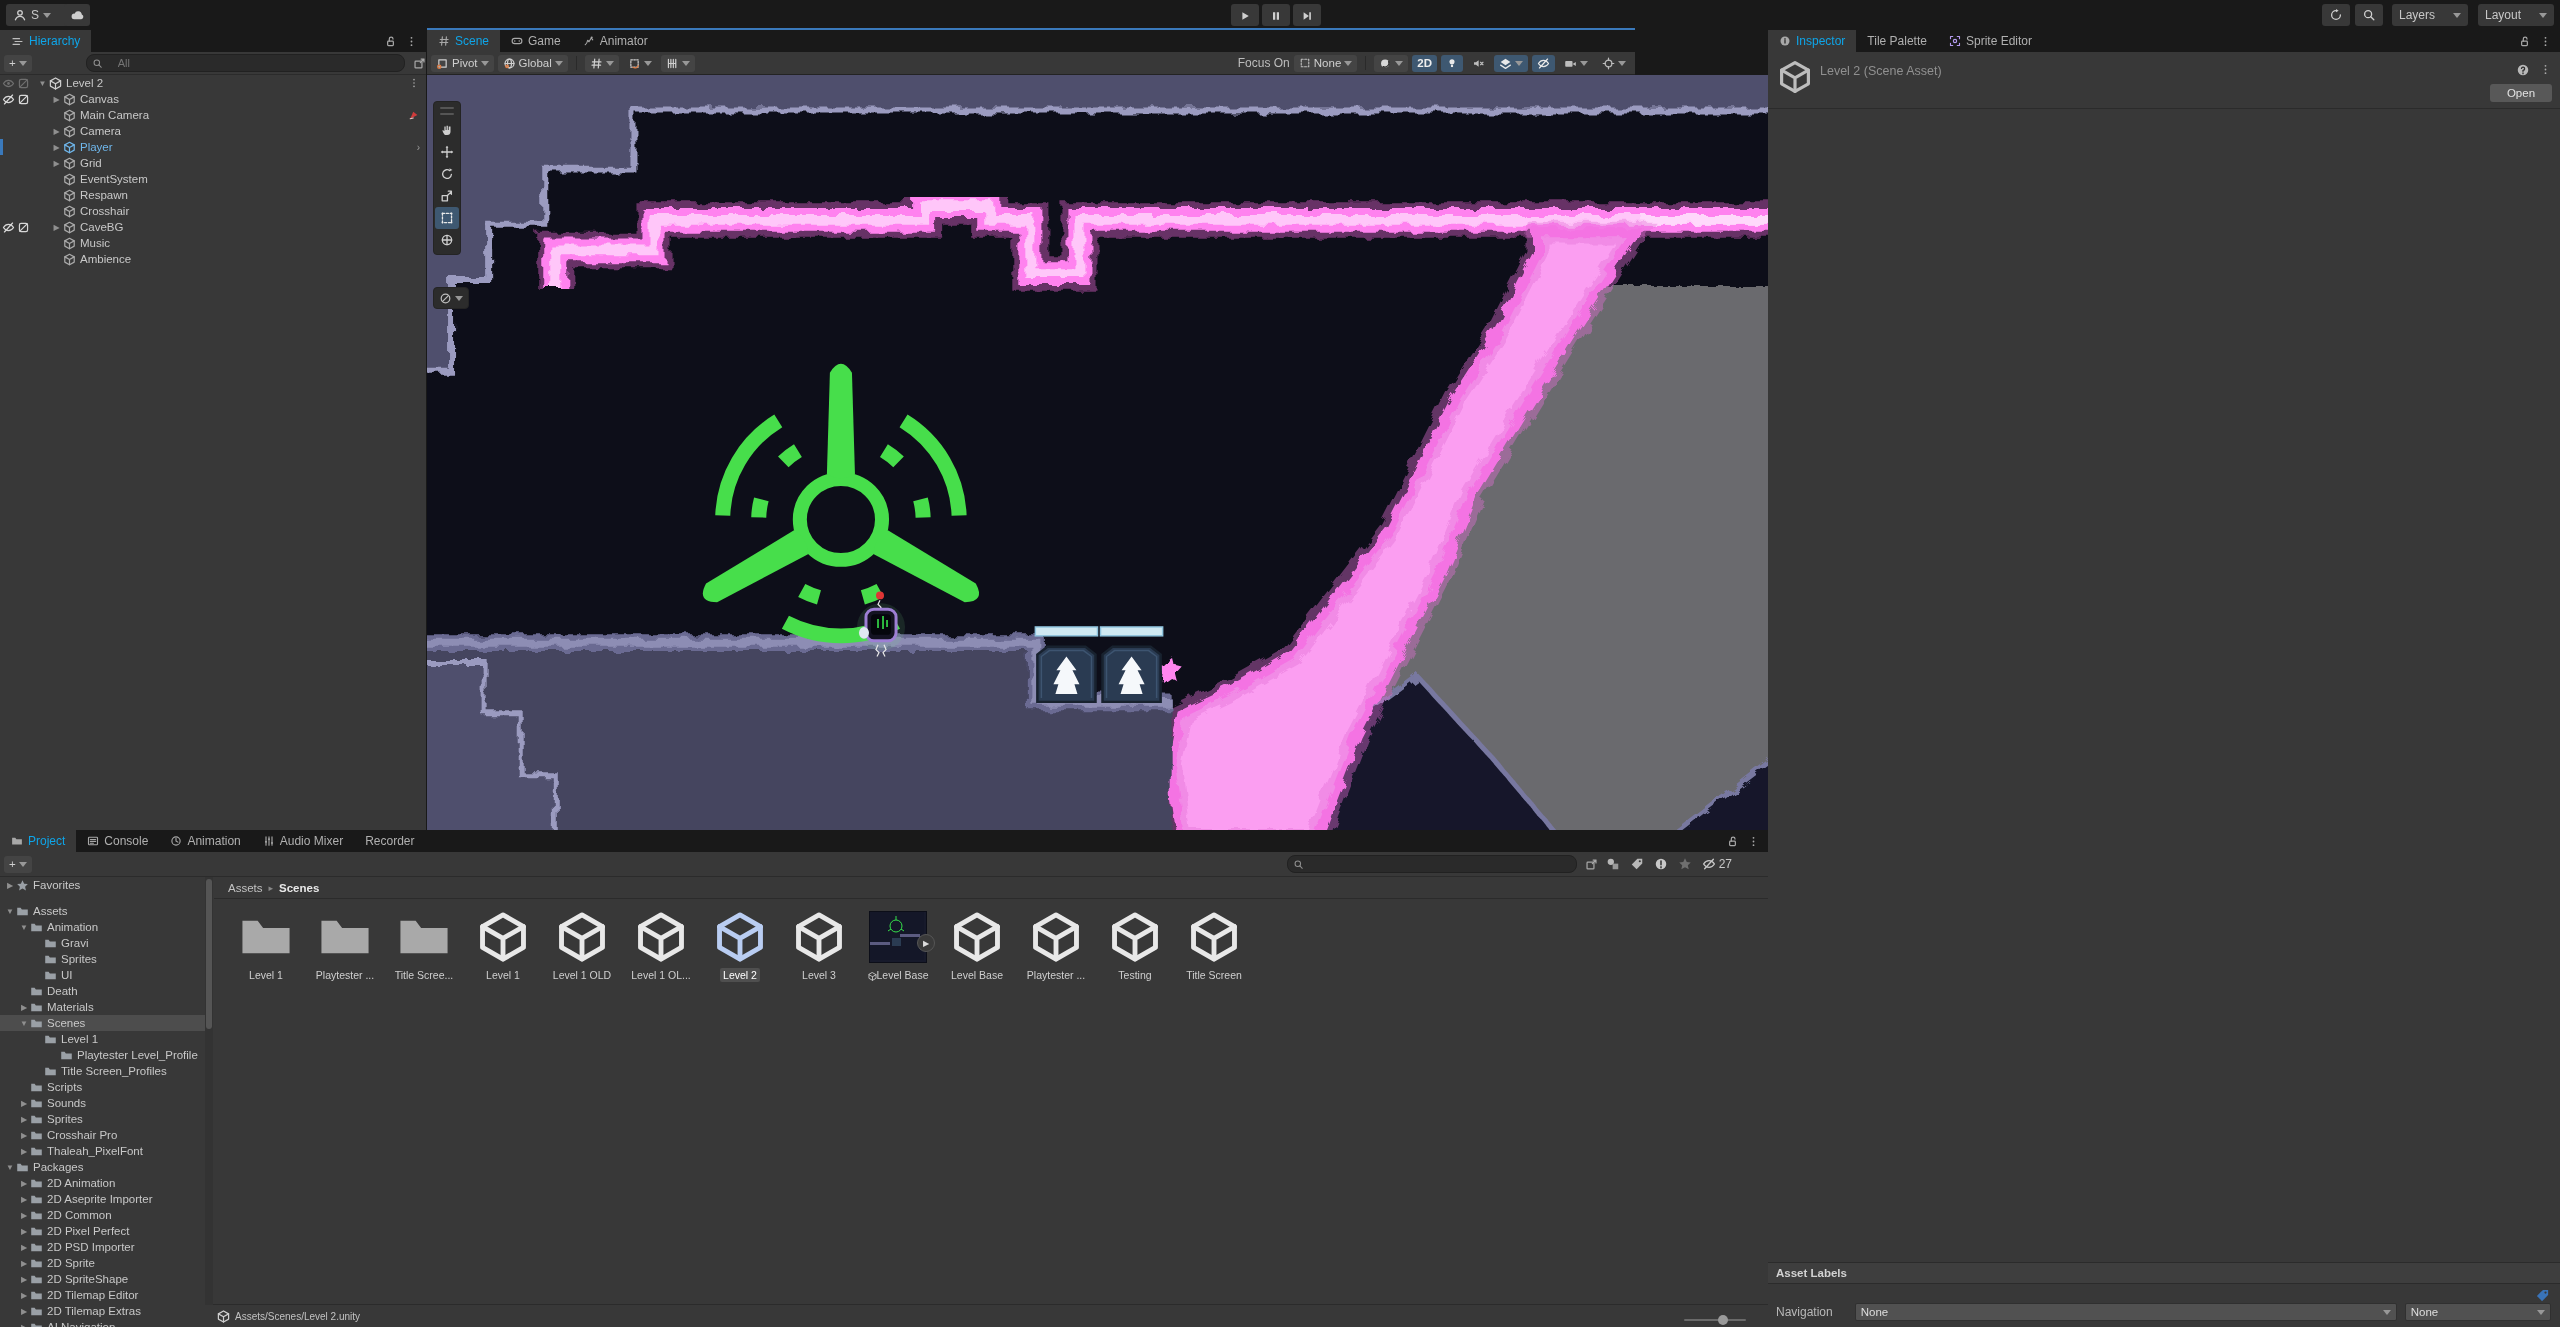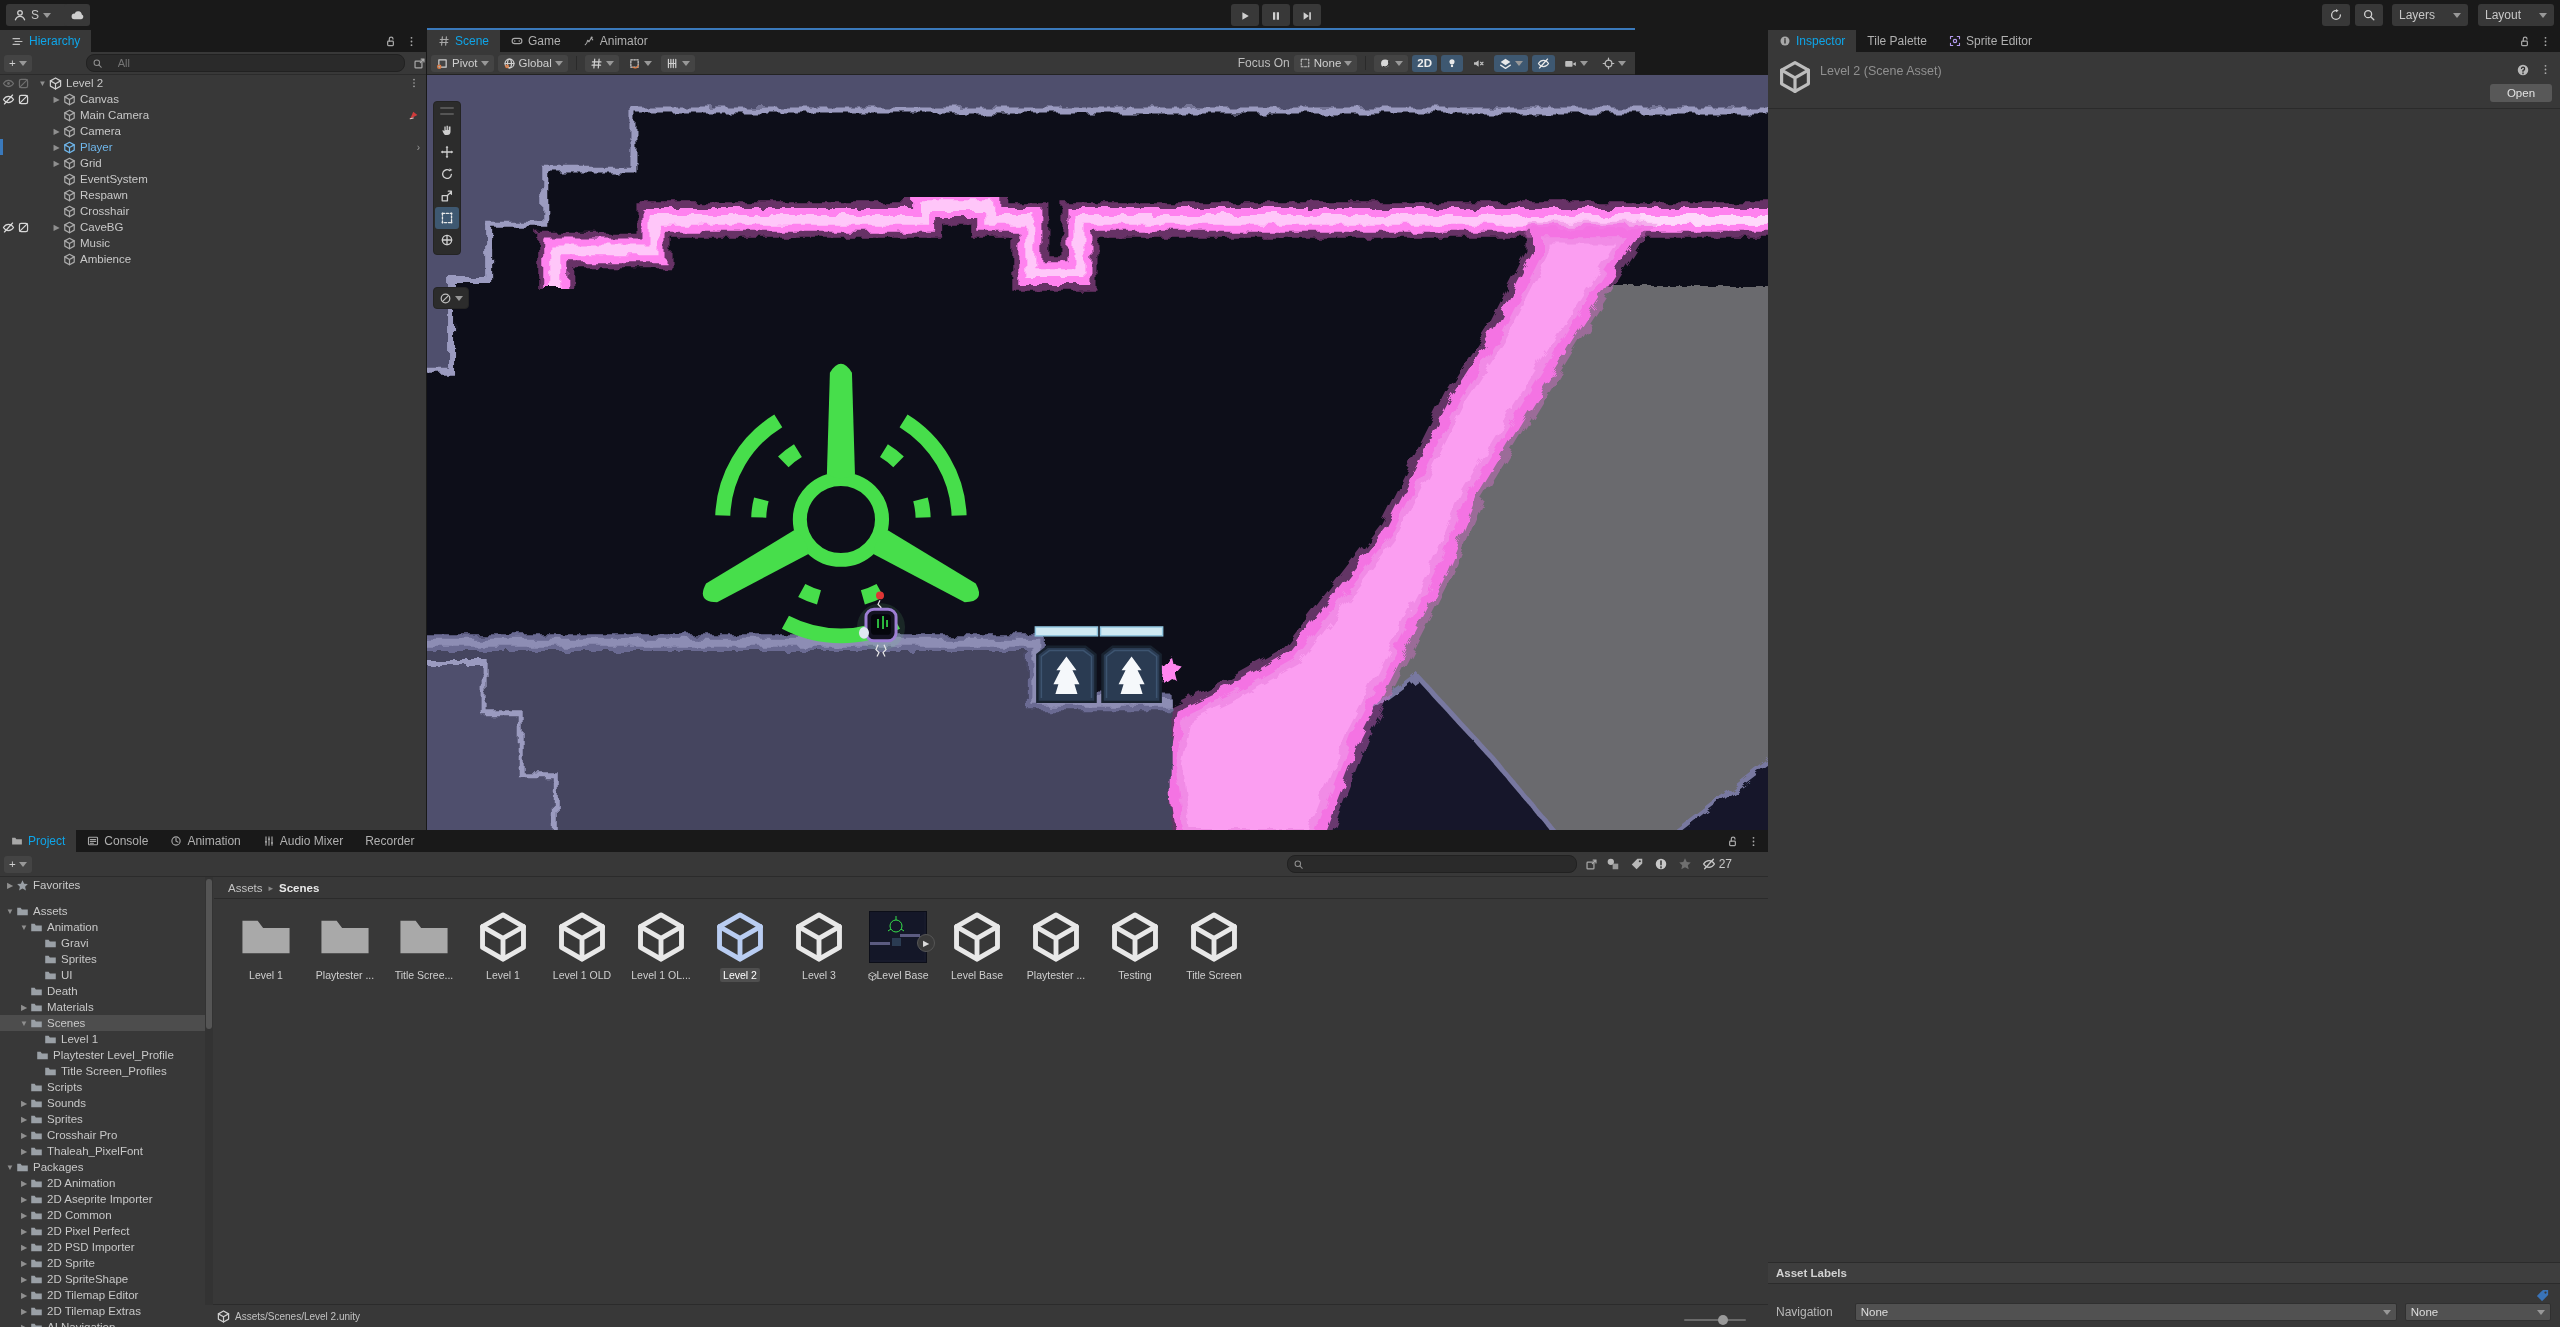--- a/index.html
+++ b/index.html
@@ -770,21 +770,21 @@
           </svg>
           <span class="lbl">Scenes</span>
         </div>
         <div class="trow" style="padding-left: 32px;">
           <span class="arr"></span>
           <svg class="ic" width="13" height="13" viewBox="0 0 16 16" fill="none" stroke="currentColor" stroke-width="1.5" stroke-linecap="round" stroke-linejoin="round" style="color:#9aa0a6">
             <path d="M1.5 3.5h4.2l1.5 2h7.3v7H1.5z" fill="currentColor" stroke="none"></path>
           </svg>
           <span class="lbl">Level 1</span>
         </div>
-        <div class="trow" style="padding-left: 24px;">
+        <div class="trow" style="padding-left: 48px;">
           <span class="arr"></span>
           <svg class="ic" width="13" height="13" viewBox="0 0 16 16" fill="none" stroke="currentColor" stroke-width="1.5" stroke-linecap="round" stroke-linejoin="round" style="color:#9aa0a6">
             <path d="M1.5 3.5h4.2l1.5 2h7.3v7H1.5z" fill="currentColor" stroke="none"></path>
           </svg>
           <span class="lbl">Playtester Level_Profile</span>
         </div>
         <div class="trow" style="padding-left: 32px;">
           <span class="arr"></span>
           <svg class="ic" width="13" height="13" viewBox="0 0 16 16" fill="none" stroke="currentColor" stroke-width="1.5" stroke-linecap="round" stroke-linejoin="round" style="color:#9aa0a6">
             <path d="M1.5 3.5h4.2l1.5 2h7.3v7H1.5z" fill="currentColor" stroke="none"></path>

